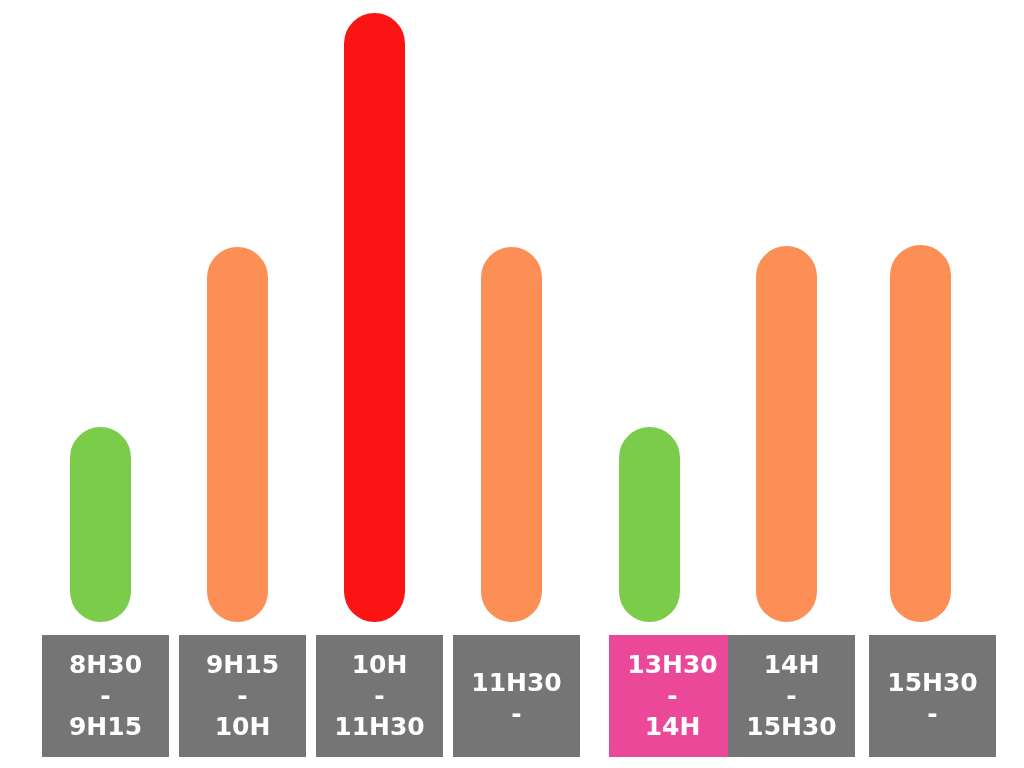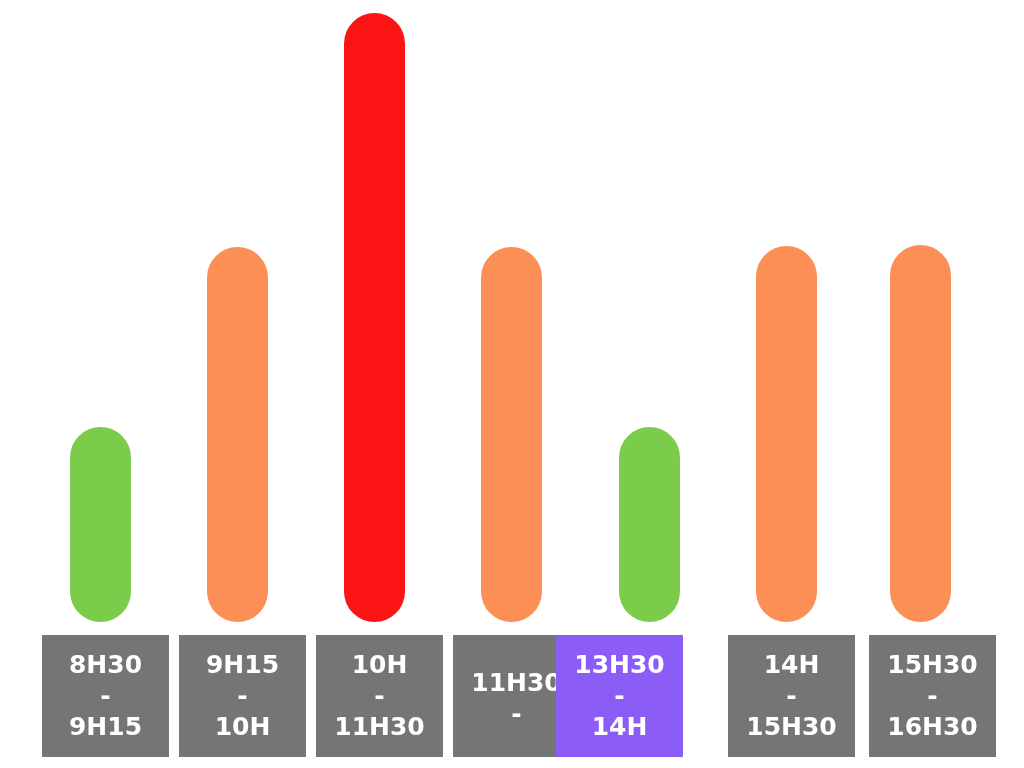--- a/index.html
+++ b/index.html
@@ -94,30 +94,29 @@
       </div>
       <div class="tick-box" style="left: 310px; top: 635px; width: 127px; height: 122px; background: rgb(117, 117, 117);">
         <div class="tick-line">10H</div>
         <div class="tick-line sep">-</div>
         <div class="tick-line">11H30</div>
       </div>
       <div class="tick-box" style="left: 447px; top: 635px; width: 127px; height: 122px; background: rgb(117, 117, 117);">
         <div class="tick-line">11H30</div>
         <div class="tick-line sep">-</div>
       </div>
-      <div class="tick-box" style="left: 550px; top: 635px; width: 127px; height: 122px; background: #8b5cf6; align-items: center;">
+      <div class="tick-box" style="left: 603px; top: 635px; width: 127px; height: 122px; background: #ec4899; align-items: center;">
         <div class="tick-line">13H30</div>
         <div class="tick-line sep">-</div>
         <div class="tick-line">14H</div>
       </div>
       <div class="tick-box" style="left: 722px; top: 635px; width: 127px; height: 122px; background: rgb(117, 117, 117);">
         <div class="tick-line">14H</div>
         <div class="tick-line sep">-</div>
         <div class="tick-line">15H30</div>
       </div>
       <div class="tick-box" style="left: 863px; top: 635px; width: 127px; height: 122px; background: rgb(117, 117, 117);">
         <div class="tick-line">15H30</div>
         <div class="tick-line sep">-</div>
-        <div class="tick-line">16H30</div>
       </div>
     </div>
 
 </div>
 
 </body></html>

